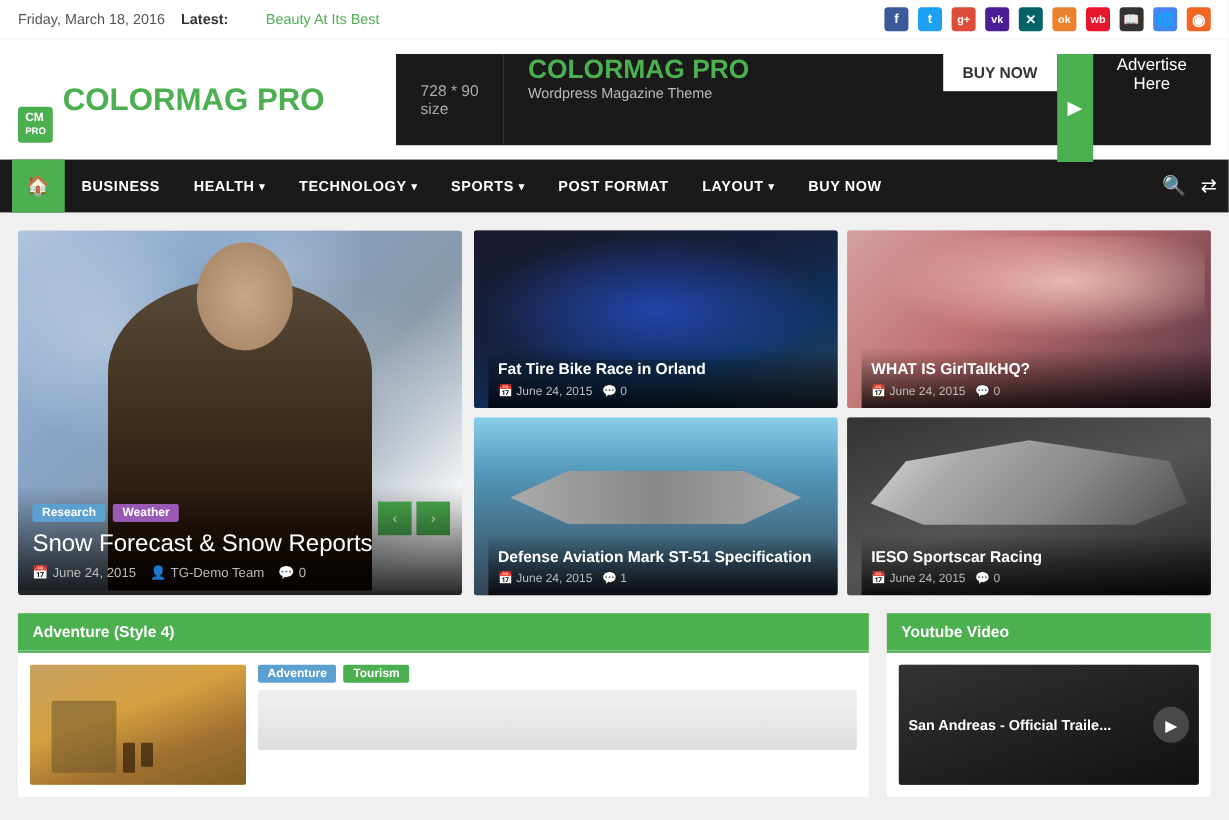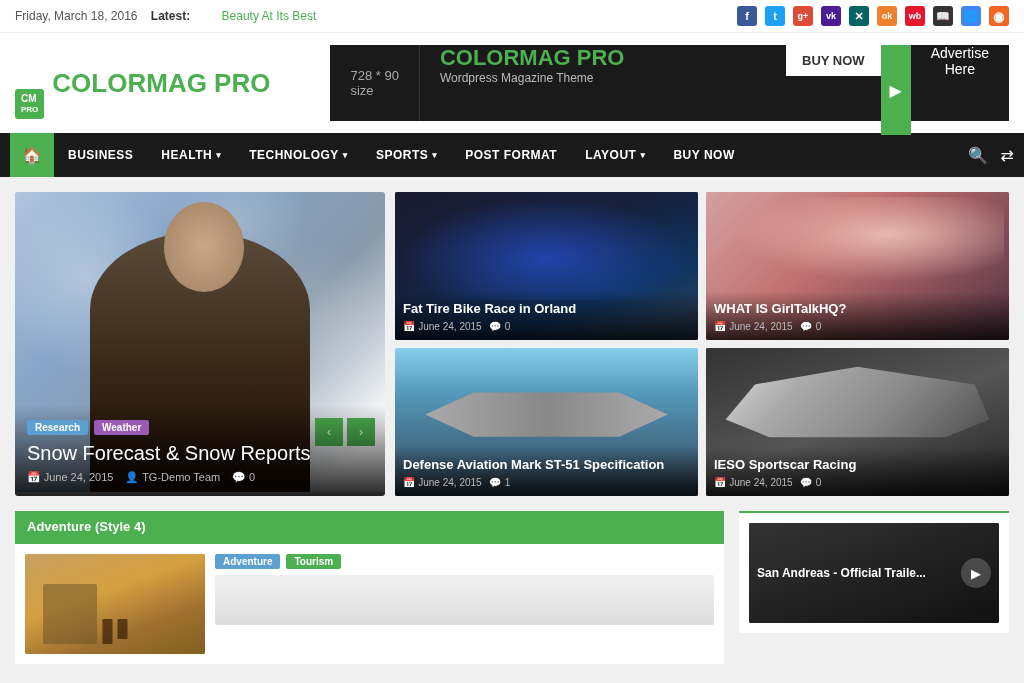--- a/index.html
+++ b/index.html
@@ -63,21 +63,21 @@
     .featured-meta { color: #bbb; font-size: 11px; display: flex; gap: 12px; }
     .meta-icon { margin-right: 3px; }
 
     
     .side-grid { flex: 1; display: grid; grid-template-columns: 1fr 1fr; grid-template-rows: 1fr 1fr; gap: 8px; }
     .grid-item { position: relative; background: #888; border-radius: 2px; overflow: hidden; height: 148px; }
     .grid-item-1 { background: linear-gradient(160deg, #1a1a2e 0%, #16213e 40%, #0f3460 70%, #334 100%); }
     .grid-item-2 { background: linear-gradient(135deg, #d4a0a0 0%, #c07070 40%, #553344 100%); }
     .grid-item-3 { background: linear-gradient(180deg, #87ceeb 0%, #5599bb 30%, #334 100%); }
     .grid-item-4 { background: linear-gradient(160deg, #333 0%, #555 50%, #222 100%); }
-    .grid-overlay { position: absolute; bottom: 0; left: 0; right: 0; background: linear-gradient(transparent, rgba(0,0,0,0.8)); padding: 10px 8px 8px; }
+    .grid-overlay { position: absolute; bottom: 0; left: 12px; right: 0; background: linear-gradient(transparent, rgba(0,0,0,0.8)); padding: 10px 8px 8px; }
     .grid-title { color: #fff; font-size: 13px; font-weight: bold; margin-bottom: 4px; line-height: 1.2; }
     .grid-meta { color: #bbb; font-size: 10px; display: flex; gap: 8px; }
 
     
     .bottom-sections { padding: 0 15px 15px; display: flex; gap: 15px; }
     .section-left { flex: 1; border-radius: 10px; }
     .section-right { width: 270px; }
     .section-header { background: #4caf50; color: #fff; font-size: 13px; font-weight: bold; padding: 8px 12px; margin-bottom: 0; }
     .section-body { background: #fff; border-top: 2px solid #4caf50; }
     .adventure-content { display: flex; gap: 10px; padding: 10px; }
@@ -259,20 +259,21 @@
             <span class="tag tag-adventure">Adventure</span>
             <span class="tag" style="background:#4caf50;">Tourism</span>
           </div>
           <div style="height:50px;background:linear-gradient(180deg,#eee 20%,#ddd 100%);border-radius:2px;"></div>
         </div>
       </div>
     </div>
   </div>
 
   <div class="section-right">
+    <div class="section-header">Youtube Video</div>
     <div class="youtube-body">
       <div class="youtube-thumb">
         <div style="position:absolute;top:0;left:0;right:0;bottom:0;background:linear-gradient(160deg,#333 0%,#222 50%,#111 100%);"></div>
         <div style="position:absolute;top:0;left:0;right:40px;bottom:0;display:flex;align-items:center;padding:8px;">
           <span style="color:#fff;font-size:12px;font-weight:bold;">San Andreas - Official Traile...</span>
         </div>
         <div class="youtube-play" style="right:8px;">▶</div>
       </div>
     </div>
   </div>

